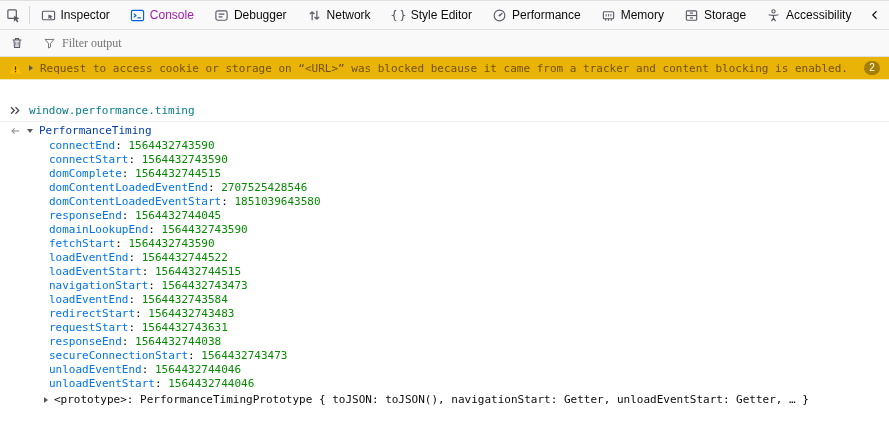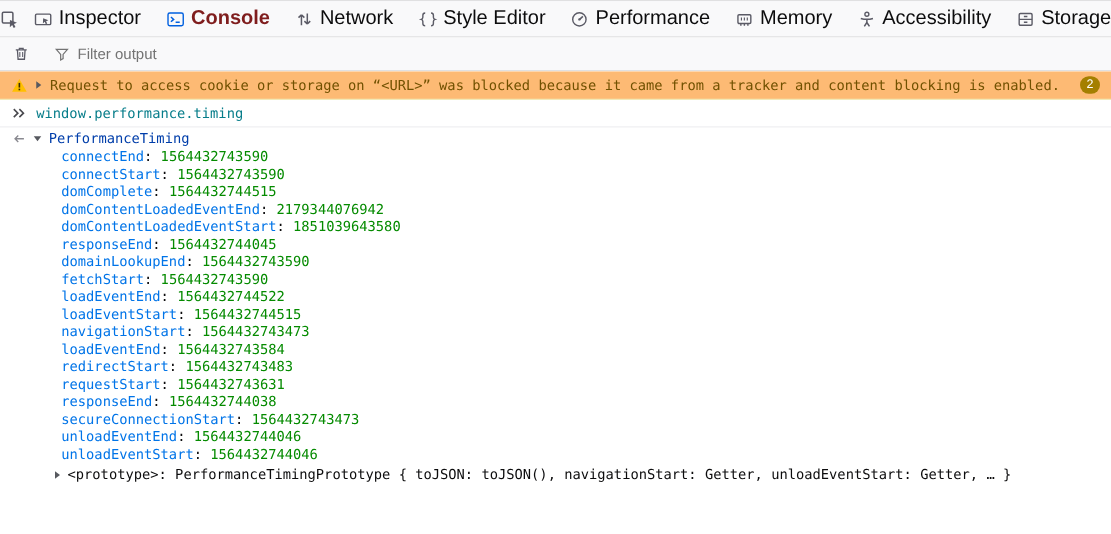--- a/index.html
+++ b/index.html
@@ -4,41 +4,41 @@
 <style>
   * { margin:0; padding:0; box-sizing:border-box; }
   html, body { width:889px; height:427px; }
   body { font-family:"Liberation Sans", sans-serif; background:#ffffff; color:#0c0c0d; overflow:hidden; }
   .devtools { width:889px; height:427px; display:flex; flex-direction:column; border-top:1px solid #e0e0e1; }
 
   
   .tabbar { flex:0 0 29px; background:#f9f9fa; border-bottom:1px solid #e0e0e1; display:flex; align-items:stretch; }
   .tool-btn { width:30px; display:flex; align-items:center; justify-content:center; background:none; border:none; cursor:pointer; }
   .vsep { width:1px; background:#d7d7db; margin:5px 1px; }
-  .tab { display:flex; align-items:center; gap:5px; padding:0 10px; font-size:16px; color:#0c0c0d; white-space:nowrap; background:none; border:none; cursor:pointer; font-family:inherit; }
-  .tab.active { color:#7f1d1d;font-weight:bold; }
+  .tab { display:flex; align-items:center; gap:5px; padding:0 10px; font-size:12px; color:#0c0c0d; white-space:nowrap; background:none; border:none; cursor:pointer; font-family:inherit; }
+  .tab.active { color:#a21caf; }
   .tab .icon { display:flex; align-items:center; }
   .spacer { flex:1; }
 
   
   .console-toolbar { flex:0 0 27px; background:#f9f9fa; border-bottom:1px solid #e0e0e1; display:flex; align-items:center; padding:0 2px; }
   .filter-box { display:flex; align-items:center; gap:6px; flex:1; padding-left:8px; }
-  .filter-input { flex:1; border:none; background:transparent; font-size:12px; font-family:Liberation Sans, sans-serif; color:#0c0c0d; outline:none; }
+  .filter-input { flex:1; border:none; background:transparent; font-size:12px; font-family:Liberation Serif, serif; color:#0c0c0d; outline:none; }
   .filter-input::placeholder { color:#737373; }
 
   
   .console-output { flex:1; background:#ffffff; font-family:"DejaVu Sans Mono", monospace; font-size:11px; overflow:hidden; }
 
   .twisty { width:0; height:0; border-left:4px solid #57595f; border-top:3.5px solid transparent; border-bottom:3.5px solid transparent; display:inline-block; flex:0 0 auto; cursor:pointer; }
   .twisty.open { border-top:4px solid #57595f; border-left:3.5px solid transparent; border-right:3.5px solid transparent; border-bottom:0; }
 
-  .msg-warning { display:flex; align-items:center; gap:7px; background:#fdba74; color:#715100; border-bottom:1px solid #f2e9b7; padding:4px 9px; white-space:nowrap; }
+  .msg-warning { display:flex; align-items:center; gap:7px; background:#eab308; color:#715100; border-bottom:1px solid #f2e9b7; padding:4px 9px; white-space:nowrap; }
   .warn-badge { margin-left:auto; background:#a47f00; color:#ffffff; border-radius:8px; min-width:16px; height:14px; line-height:14px; text-align:center; font-size:10px; font-family:"Liberation Sans", sans-serif; padding:0 4px; flex:0 0 auto; }
 
-  .msg-command { display:flex; align-items:center; gap:7px; padding:4px 9px; border-bottom:1px solid #f0f0f2; color:#077d8a; white-space:nowrap; }
+  .msg-command { display:flex; align-items:center; gap:7px; padding:4px 9px; border-bottom:1px solid #f0f0f2; color:#077d8a; white-space:nowrap;margin-top:20px; }
 
   .result-header { display:flex; align-items:center; gap:6px; padding:2px 9px; }
   .object-name { color:#003eaa; cursor:default; }
 
   .prop-row { padding:0 18px 0 49px; line-height:14px; white-space:nowrap; }
   .prop-name { color:#0074e8; }
   .prop-name::after { content:": "; color:#0c0c0d; }
   .prop-value { color:#058b00; }
 
   .proto-row { display:flex; align-items:center; gap:6px; padding:2px 8px 2px 44px; color:#0c0c0d; white-space:nowrap; }
@@ -75,20 +75,29 @@
       <span class="icon">
         <svg width="15" height="15" viewBox="0 0 16 16">
             <rect x="1.5" y="2.5" width="13" height="11" rx="1.5" fill="none" stroke="#0060df" stroke-width="1.2"></rect>
             <path d="M4 6l2.3 2L4 10" fill="none" stroke="#0060df" stroke-width="1.3"></path>
             <line x1="8" y1="10.5" x2="11.5" y2="10.5" stroke="#0060df" stroke-width="1.3"></line>
           </svg>
       </span>
       <span>Console</span>
     </button>
 
+    <button class="tab">
+      <span class="icon">
+        <svg width="15" height="15" viewBox="0 0 16 16">
+            <rect x="2" y="3" width="12" height="10" rx="2" fill="none" stroke="#5b5b66" stroke-width="1.2"></rect>
+            <path d="M5 6.5h6M5 9.5h4" stroke="#5b5b66" stroke-width="1.2"></path>
+          </svg>
+      </span>
+      <span>Debugger</span>
+    </button>
 
     <button class="tab">
       <span class="icon">
         <svg width="15" height="15" viewBox="0 0 16 16">
             <path d="M5.5 13V4M5.5 4L3 6.5M5.5 4L8 6.5" fill="none" stroke="#5b5b66" stroke-width="1.3"></path>
             <path d="M10.5 3v9M10.5 12L8 9.5M10.5 12L13 9.5" fill="none" stroke="#5b5b66" stroke-width="1.3"></path>
           </svg>
       </span>
       <span>Network</span>
     </button>
@@ -121,37 +130,37 @@
             <path d="M5 11.5v2M8 11.5v2M11 11.5v2" stroke="#5b5b66" stroke-width="1.2"></path>
             <path d="M5.5 6.5v2.5M8 6.5v2.5M10.5 6.5v2.5" stroke="#5b5b66" stroke-width="1"></path>
           </svg>
       </span>
       <span>Memory</span>
     </button>
 
     <button class="tab">
       <span class="icon">
         <svg width="15" height="15" viewBox="0 0 16 16">
+            <rect x="2.5" y="3" width="11" height="10" rx="1" fill="none" stroke="#5b5b66" stroke-width="1.2"></rect>
+            <path d="M2.5 8h11" stroke="#5b5b66" stroke-width="1.2"></path>
+            <path d="M6.5 5.5h3M6.5 10.5h3" stroke="#5b5b66" stroke-width="1.2"></path>
+          </svg>
+      </span>
+      <span>Storage</span>
+    </button>
+
+    <button class="tab">
+      <span class="icon">
+        <svg width="15" height="15" viewBox="0 0 16 16">
             <circle cx="8" cy="3.6" r="1.7" fill="none" stroke="#5b5b66" stroke-width="1.2"></circle>
             <path d="M2.8 7.2c3.4 1 7 1 10.4 0" fill="none" stroke="#5b5b66" stroke-width="1.3"></path>
             <path d="M8 8.5v2.2M8 10.7L5.8 14M8 10.7l2.2 3.3" fill="none" stroke="#5b5b66" stroke-width="1.3"></path>
           </svg>
       </span>
       <span>Accessibility</span>
-    </button>
-
-    <button class="tab">
-      <span class="icon">
-        <svg width="15" height="15" viewBox="0 0 16 16">
-            <rect x="2.5" y="3" width="11" height="10" rx="1" fill="none" stroke="#5b5b66" stroke-width="1.2"></rect>
-            <path d="M2.5 8h11" stroke="#5b5b66" stroke-width="1.2"></path>
-            <path d="M6.5 5.5h3M6.5 10.5h3" stroke="#5b5b66" stroke-width="1.2"></path>
-          </svg>
-      </span>
-      <span>Storage</span>
     </button>
 
     <div class="spacer"></div>
 
     <button class="tool-btn">
       <span>
         <svg width="12" height="12" viewBox="0 0 16 16">
             <path d="M10 3L5 8l5 5" fill="none" stroke="#0c0c0d" stroke-width="1.5"></path>
           </svg>
       </span>
@@ -218,21 +227,21 @@
         <div class="prop-row">
     <span class="prop-name">connectEnd</span><span class="prop-value">1564432743590</span>
   </div>
         <div class="prop-row">
     <span class="prop-name">connectStart</span><span class="prop-value">1564432743590</span>
   </div>
         <div class="prop-row">
     <span class="prop-name">domComplete</span><span class="prop-value">1564432744515</span>
   </div>
         <div class="prop-row">
-    <span class="prop-name">domContentLoadedEventEnd</span><span class="prop-value">2179344076942</span>
+    <span class="prop-name">domContentLoadedEventEnd</span><span class="prop-value">2707525428546</span>
   </div>
         <div class="prop-row">
     <span class="prop-name">domContentLoadedEventStart</span><span class="prop-value">1851039643580</span>
   </div>
         <div class="prop-row">
     <span class="prop-name">responseEnd</span><span class="prop-value">1564432744045</span>
   </div>
         <div class="prop-row">
     <span class="prop-name">domainLookupEnd</span><span class="prop-value">1564432743590</span>
   </div>

